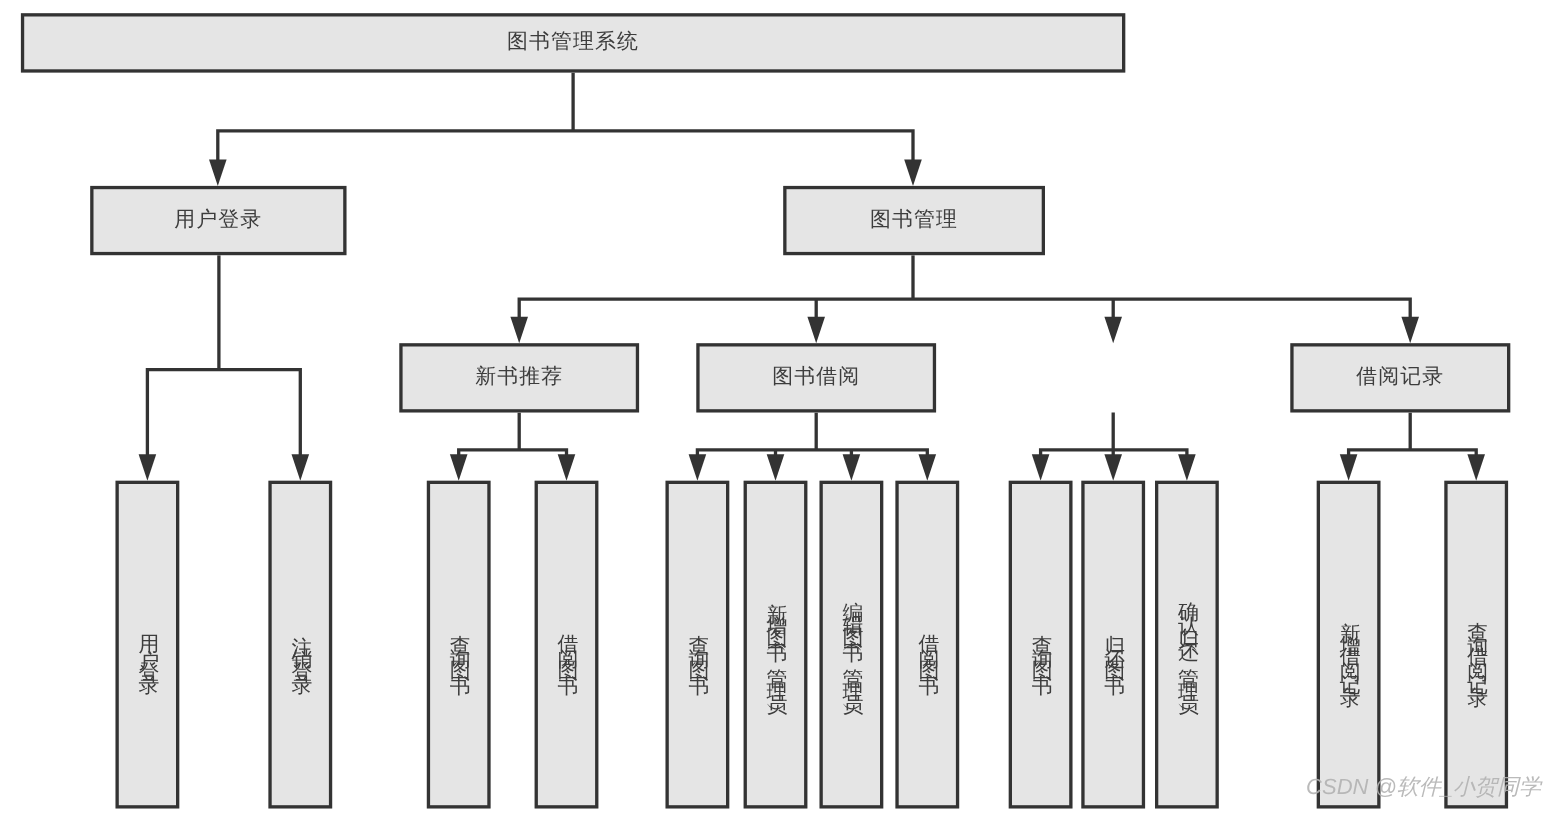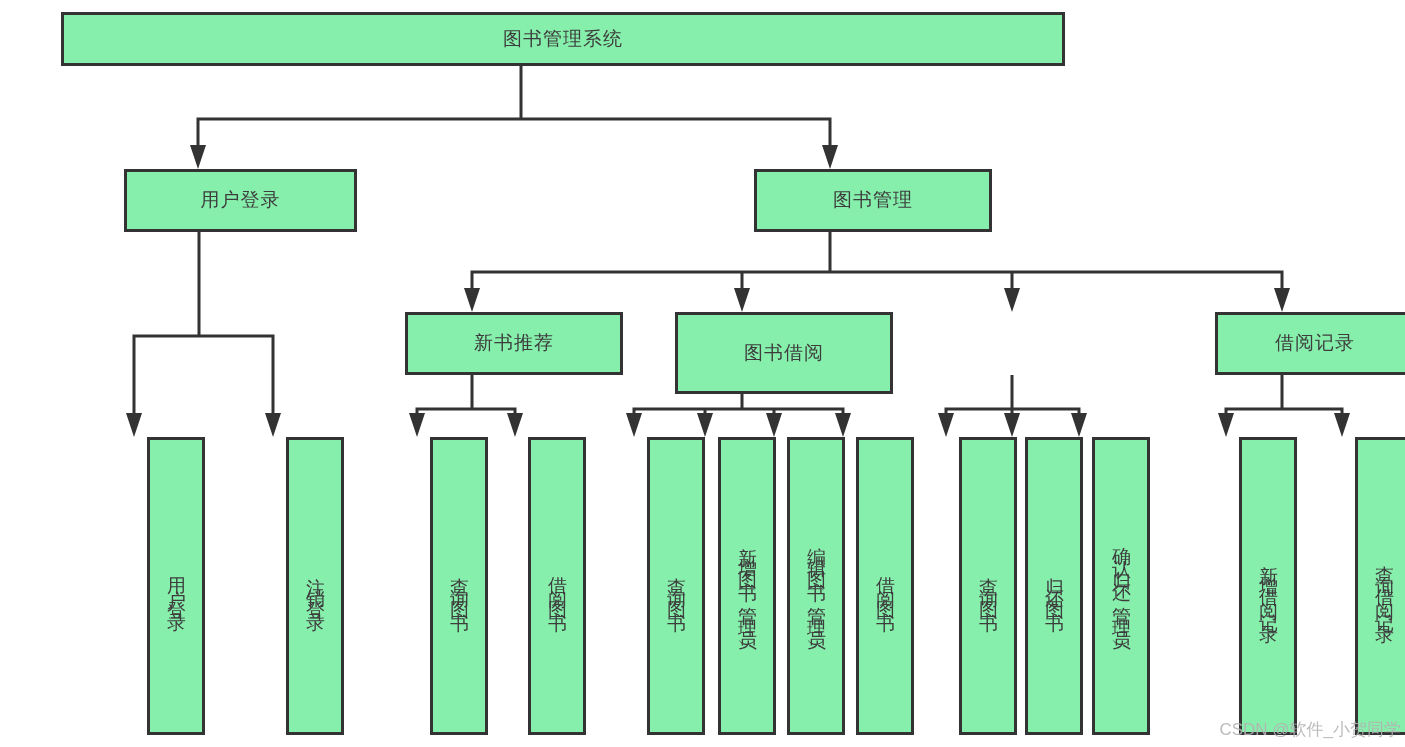--- a/index.html
+++ b/index.html
@@ -16,48 +16,48 @@
     position:relative;
   }
   .canvas{position:absolute;left:0;top:0;width:1405px;height:747px;overflow:hidden;}
   .wires{position:absolute;left:0;top:0;width:1405px;height:747px;}
   .wires path{stroke:var(--line);stroke-width:3;fill:none;}
   .wires polygon{fill:var(--line);stroke:none;}
   .box{
     position:absolute;
     box-sizing:border-box;
     border:3px solid var(--line);
-    background:#86efac;
+    background:#e5e5e5;
     display:flex;
     align-items:center;
     justify-content:center;
     color:var(--text);
     font-size:19px;
     line-height:1.2;
     white-space:nowrap;
-    margin-left:42px;
   }
   .box.h{letter-spacing:1px;}
   .box.v{
     writing-mode:vertical-rl;
     text-orientation:mixed;
     letter-spacing:12px;
     font-size:19px;
     white-space:normal;
     overflow:hidden;
   }
   .watermark{
     position:absolute;
     right:4px;
-    bottom:6px;
+    bottom:18px;
     color:var(--watermark);
     opacity:.9;
-    font-size:17px;
+    font-size:20px;
     z-index:10;
     pointer-events:none;
+    font-style:italic;
   }
 </style>
 </head>
 <body>
 
 <div class="canvas">
 
   <svg class="wires" viewBox="0 0 1405 747" xmlns="http://www.w3.org/2000/svg">
 
     <g>
@@ -107,21 +107,21 @@
       <polygon points="1334,413 1350,413 1342,437"></polygon>
     </g>
   </svg>
 
   <div class="box h" style="left:19px;top:12px;width:1004px;height:54px">图书管理系统</div>
 
   <div class="box h" style="left:82px;top:169px;width:233px;height:63px">用户登录</div>
   <div class="box h" style="left:712px;top:169px;width:238px;height:63px">图书管理</div>
 
   <div class="box h" style="left:363px;top:312px;width:218px;height:63px">新书推荐</div>
-  <div class="box h" style="left:633px;top:312px;width:218px;height:82px">图书借阅</div>
+  <div class="box h" style="left:633px;top:312px;width:218px;height:63px">图书借阅</div>
   <div class="box h" style="left:1173px;top:312px;width:200px;height:63px">借阅记录</div>
 
   <div class="box v" style="left:105px;top:437px;width:58px;height:298px">用户登录</div>
   <div class="box v" style="left:244px;top:437px;width:58px;height:298px">注销登录</div>
 
   <div class="box v" style="left:388px;top:437px;width:58px;height:298px">查询图书</div>
   <div class="box v" style="left:486px;top:437px;width:58px;height:298px">借阅图书</div>
 
   <div class="box v" style="left:605px;top:437px;width:58px;height:298px">查询图书</div>
   <div class="box v" style="left:676px;top:437px;width:58px;height:298px">新增图书（管理员）</div>

